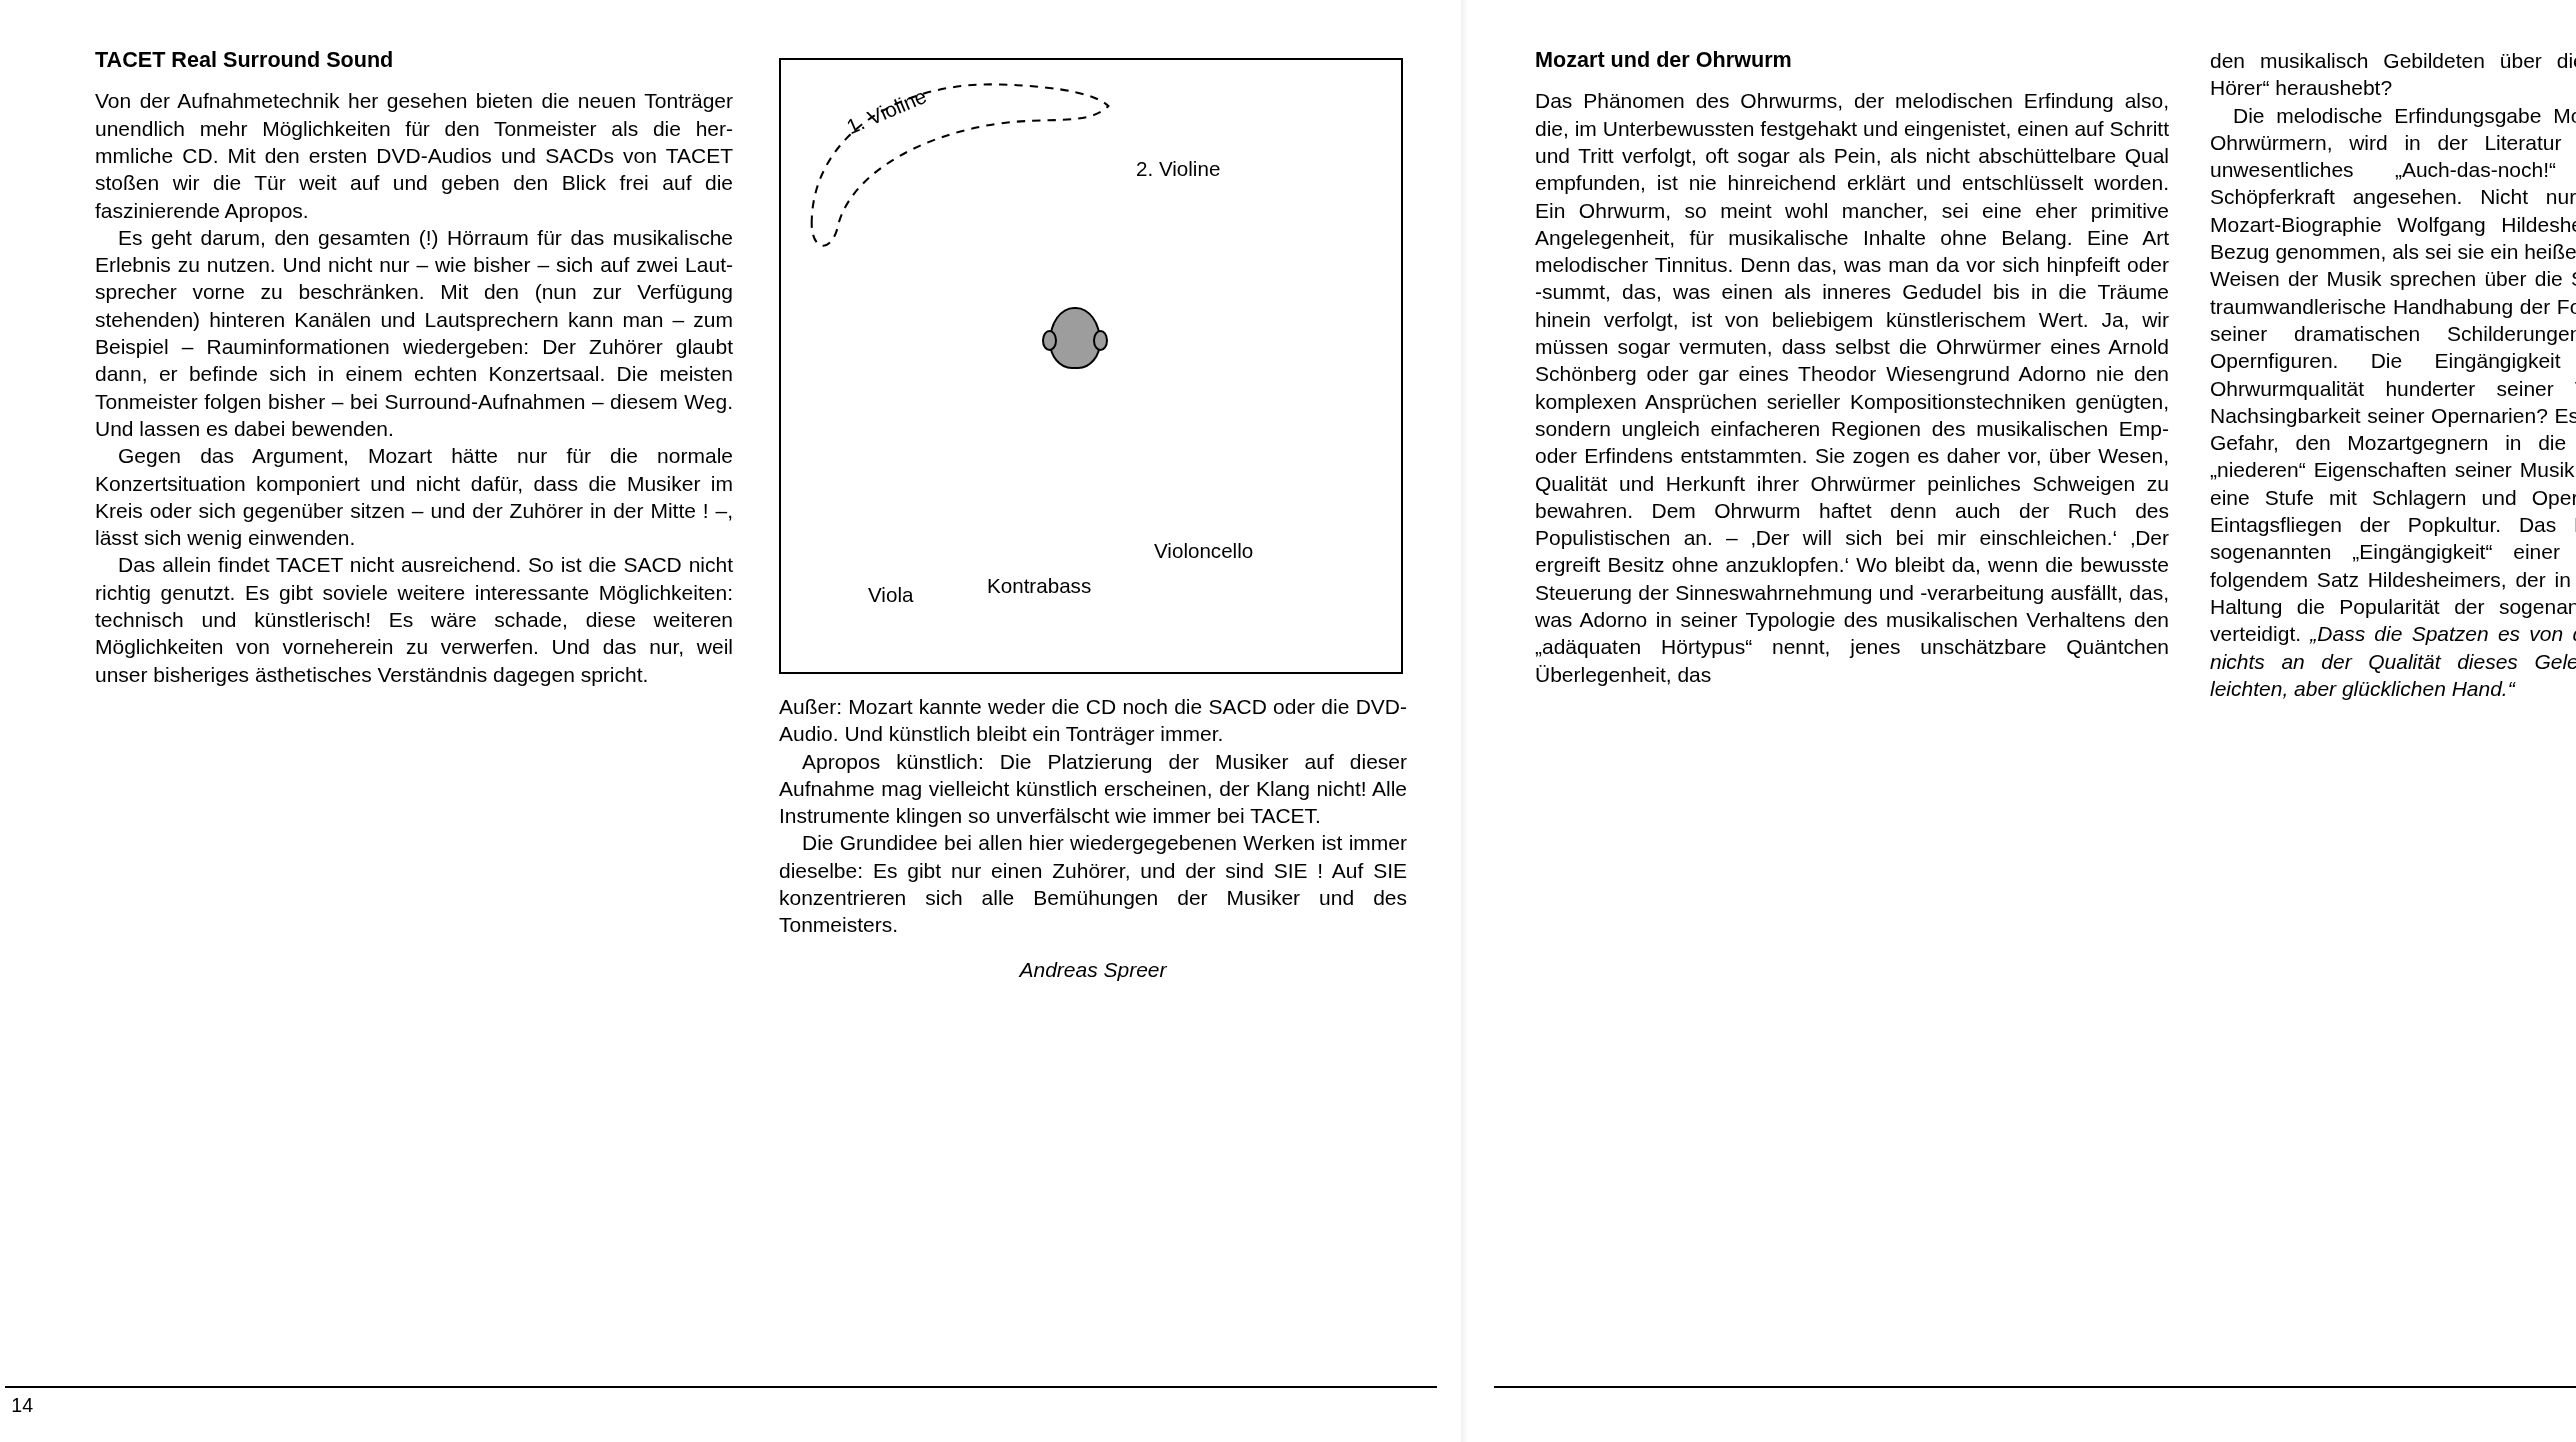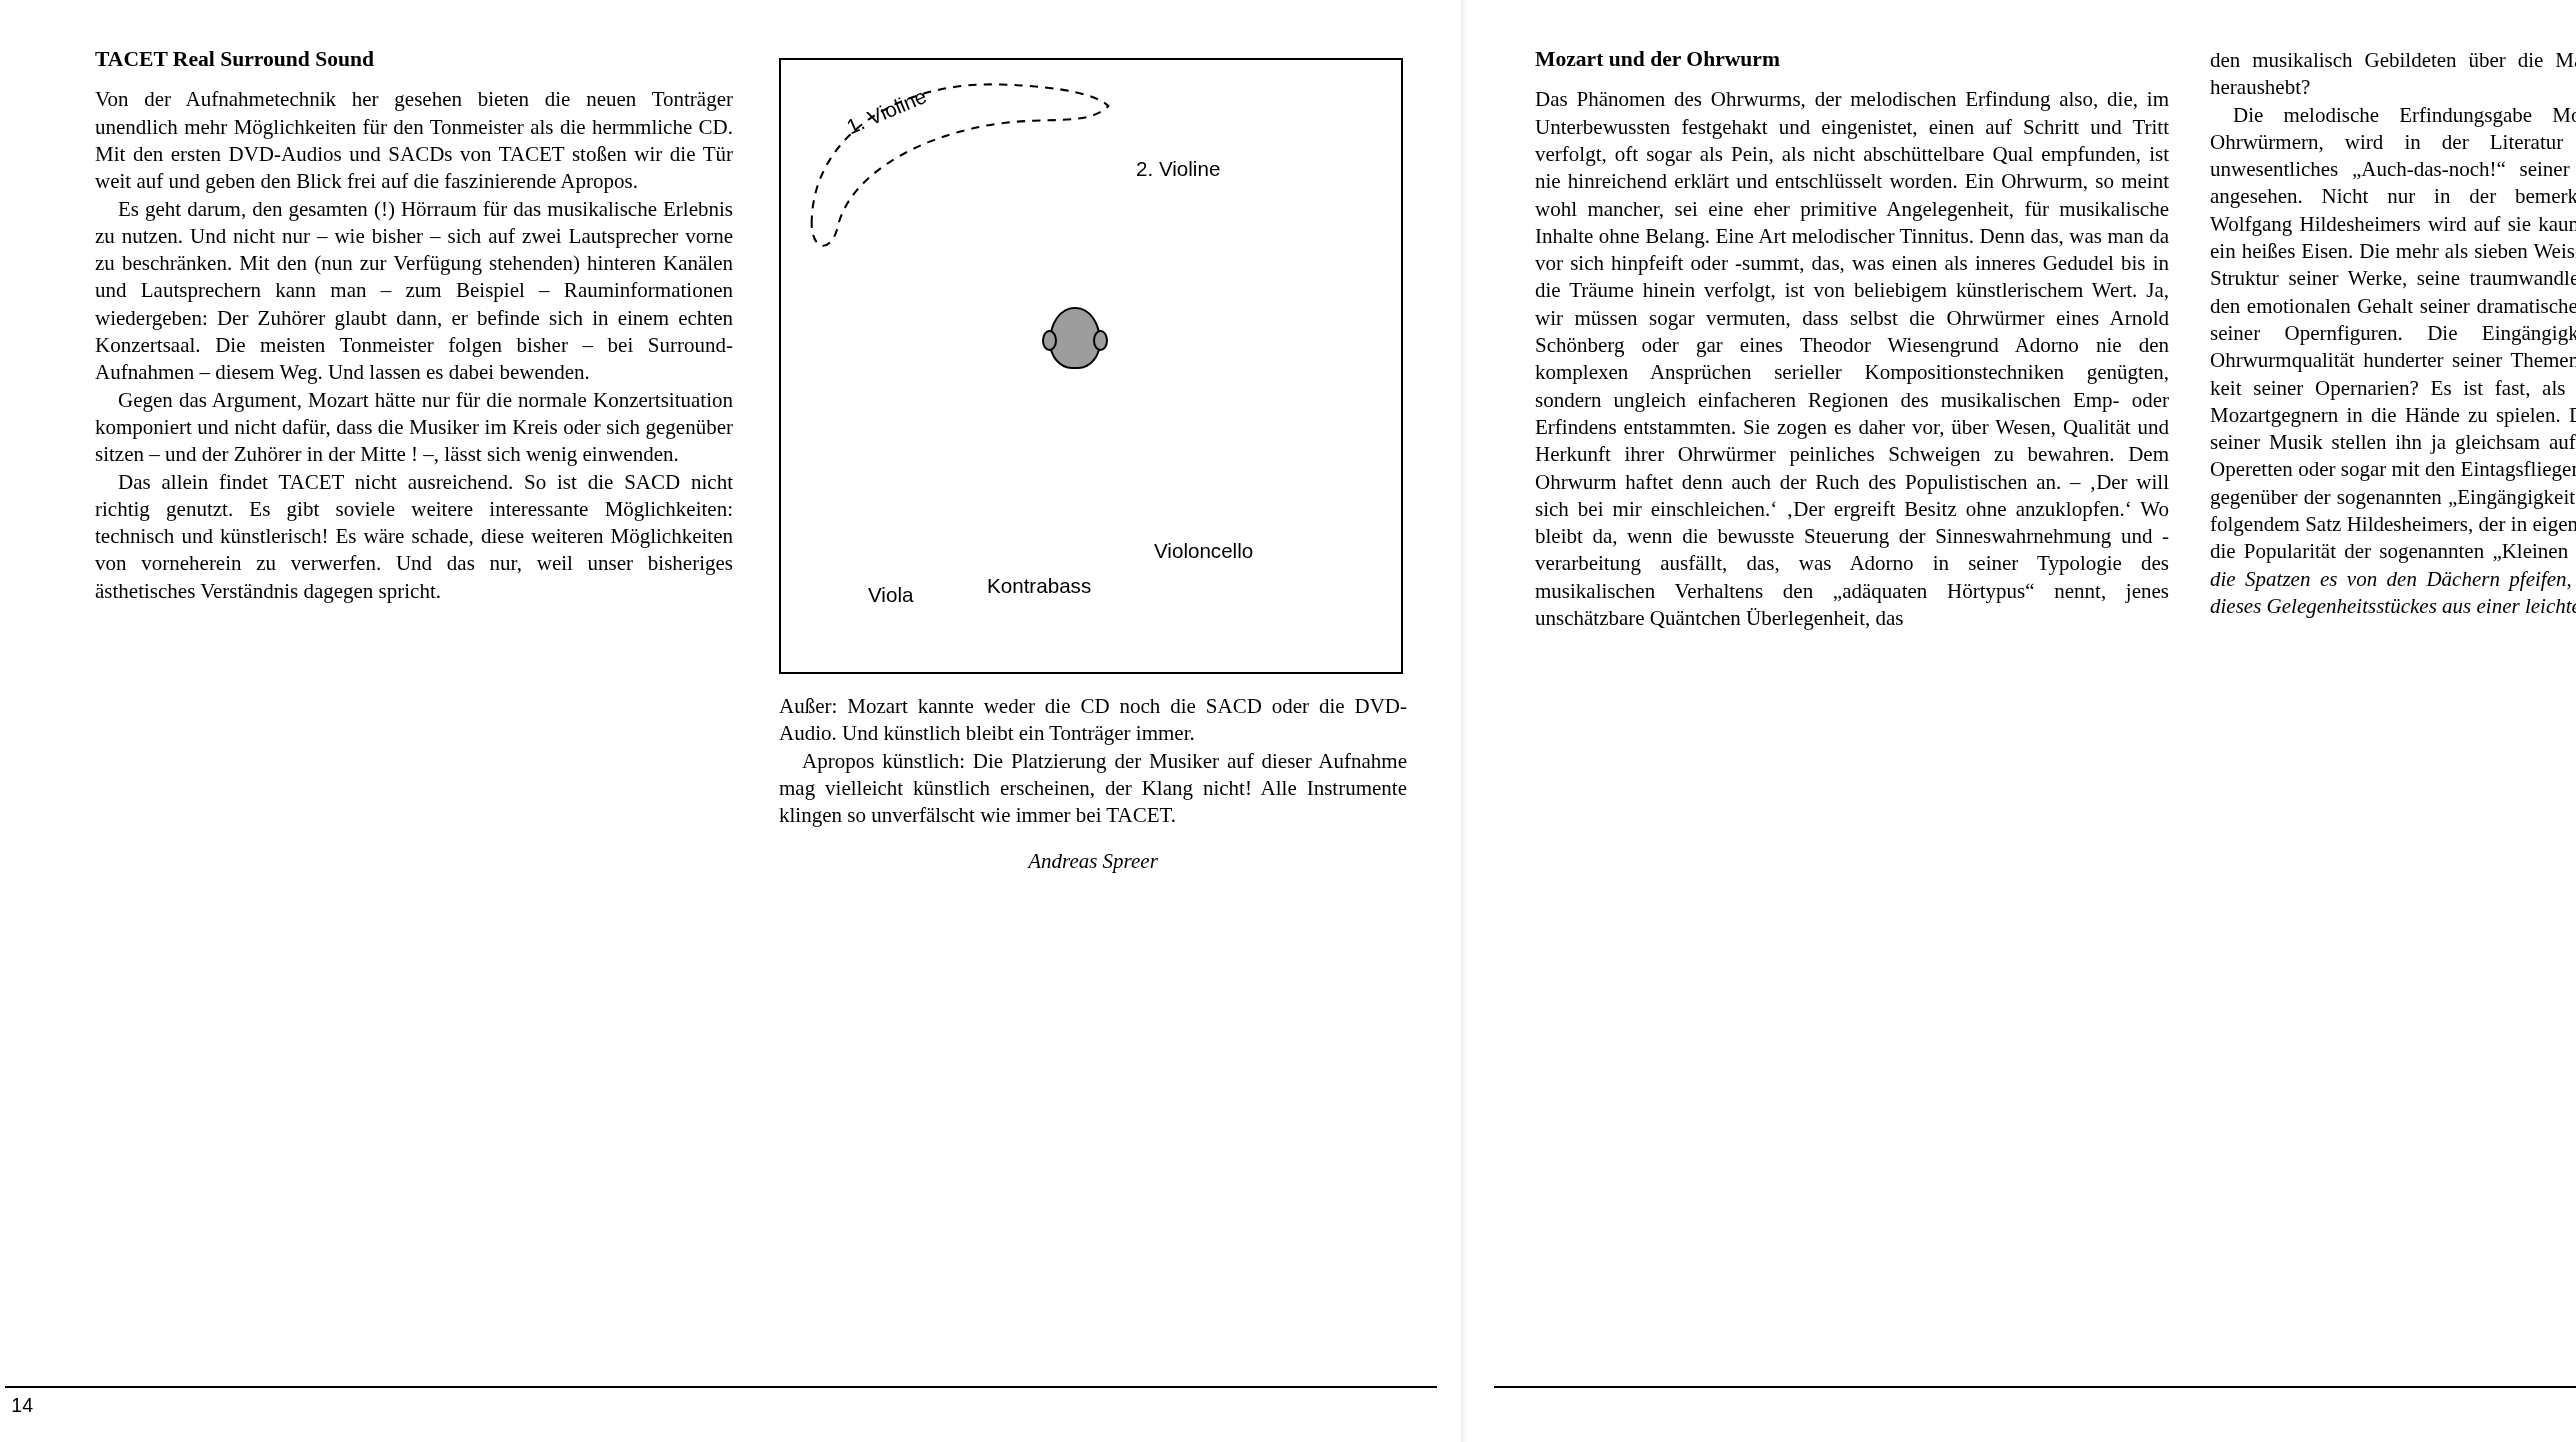--- a/index.html
+++ b/index.html
@@ -25,21 +25,20 @@
     top: 0;
     height: 1443px;
   }
   .half-left  { left: 0;    width: 1465px; }
   .half-right { left: 1465px; width: 1465px; }
 
   
   .col {
     position: absolute;
     text-align: justify;
-    font-family: Liberation Serif, serif;
   }
   .col p {
     margin: 0;
     font-size: 21px;
     line-height: 1.30;
     text-align: justify;
     text-justify: inter-word;
     hyphens: manual;
   }
   .col p.indent { text-indent: 23px; }
@@ -182,20 +181,21 @@
       </div>
 
       <div class="label lbl-viola">Viola</div>
       <div class="label lbl-cello">Violoncello</div>
       <div class="label lbl-kontrabass">Kontrabass</div>
     </div>
 
     <div class="col" id="col2">
       <p>Außer: Mozart kannte weder die CD noch die SACD oder die DVD-Audio. Und künstlich bleibt ein Tonträger immer.</p>
       <p class="indent">Apropos künstlich: Die Platzierung der Musiker auf dieser Aufnahme mag vielleicht künstlich erscheinen, der Klang nicht! Alle Instrumente klingen so unverfälscht wie immer bei TACET.</p>
+      <p class="indent">Die Grundidee bei allen hier wiedergege­benen Werken ist immer dieselbe: Es gibt nur einen Zuhörer, und der sind SIE ! Auf SIE konzentrieren sich alle Bemühungen der Musiker und des Tonmeisters.</p>
       <div class="signature">Andreas Spreer</div>
     </div>
 
     <div class="rule rule-left"></div>
     <div class="folio folio-left">14</div>
   </div>
 
   <div class="half half-right">
   </div>
 

